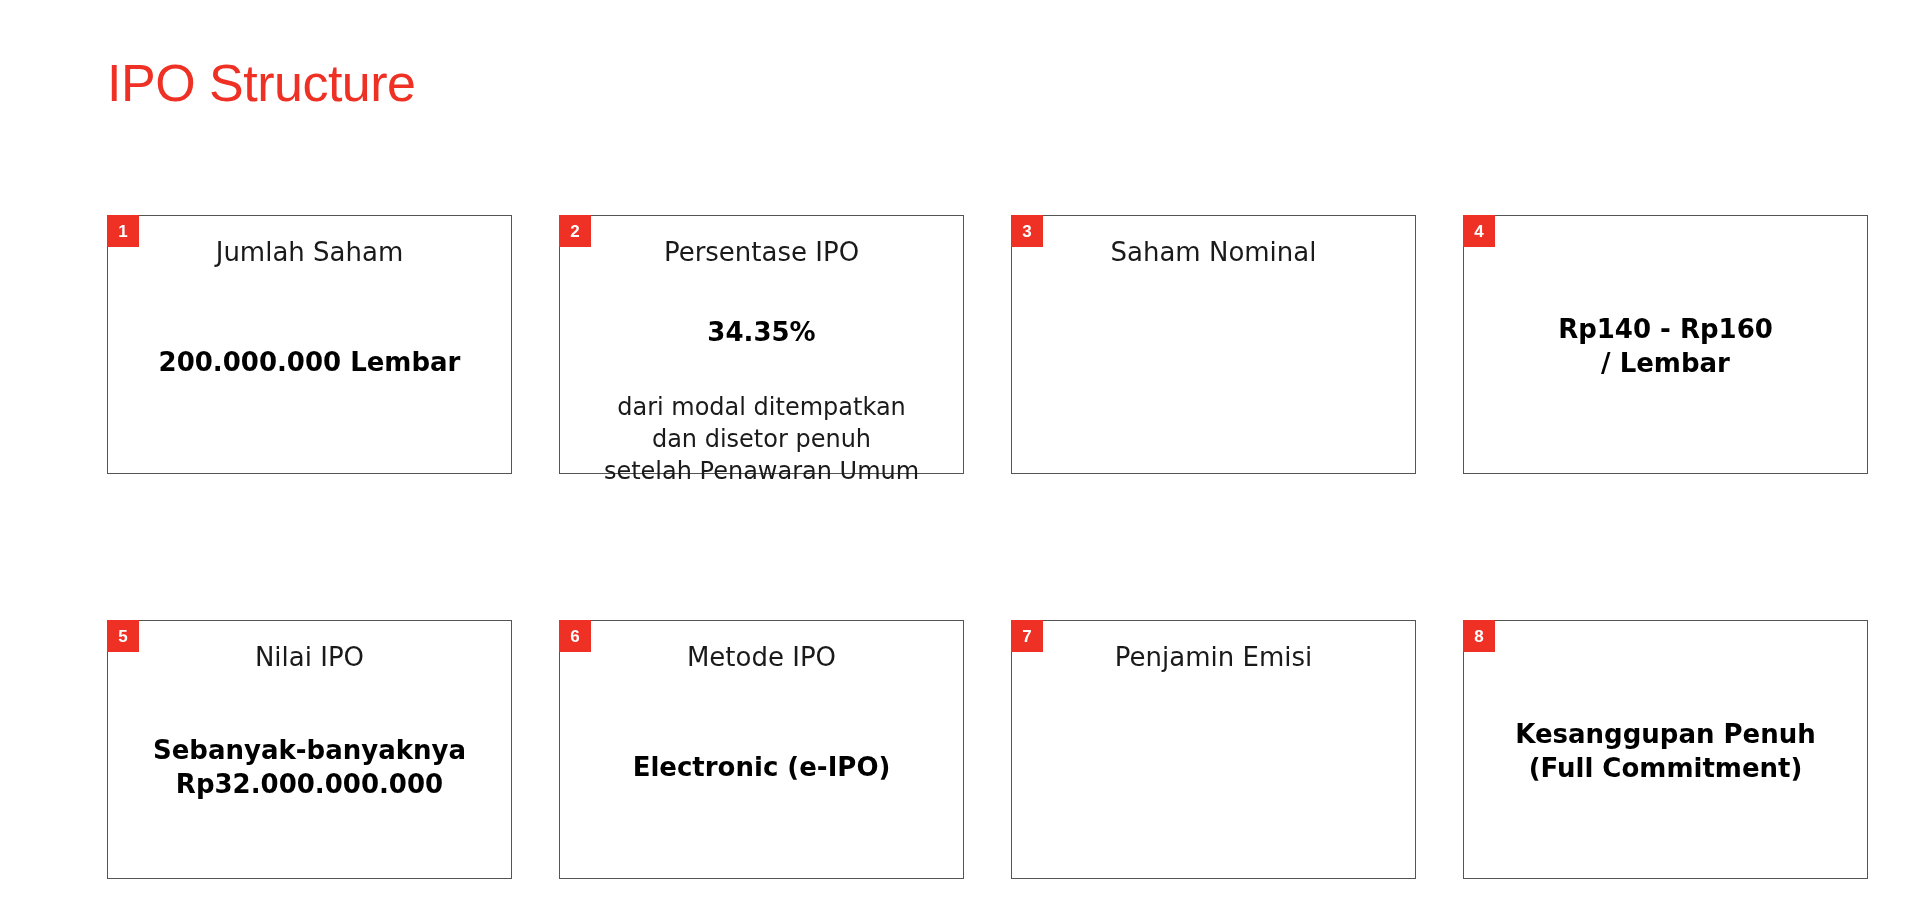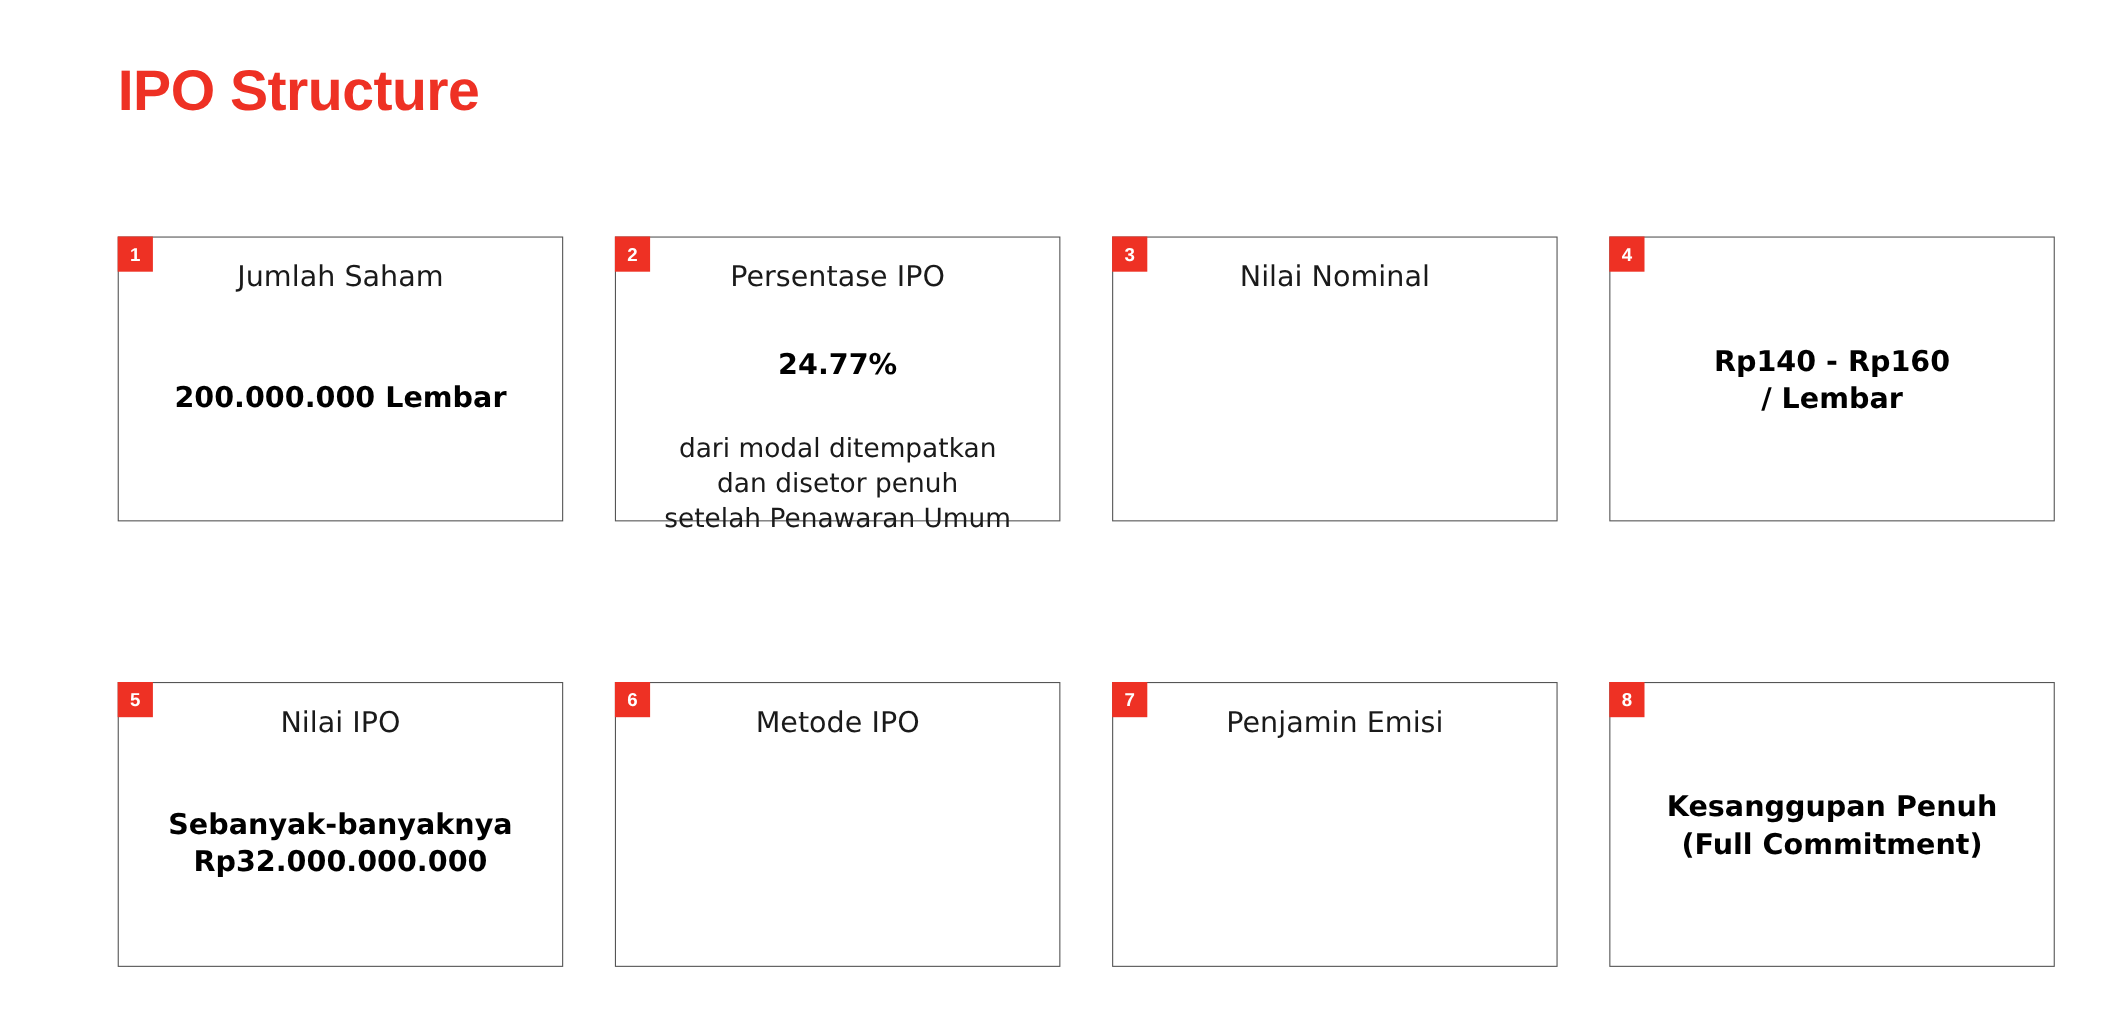--- a/index.html
+++ b/index.html
@@ -18,21 +18,21 @@
     width: 1920px;
     height: 917px;
     background: #ffffff;
   }
   .page-title {
     position: absolute;
     left: 107px;
     top: 55px;
     font-family: "Liberation Sans", sans-serif;
     font-size: 52px;
-    font-weight: bold;
+    font-weight: normal;
     color: #ee3124;
     letter-spacing: -0.5px;
     line-height: 1.1;
     white-space: nowrap;
   }
   .grid {
     position: absolute;
     left: 107px;
     top: 215px;
     width: 1774px;
@@ -141,31 +141,31 @@
           <div class="card-title">Jumlah Saham</div>
           <div class="card-value">200.000.000 Lembar</div>
 
         </div>
       </div>
 
       <div class="card stacked">
         <div class="card-badge">2</div>
         <div class="card-inner">
           <div class="card-title">Persentase IPO</div>
-          <div class="card-value">24.77%</div>
+          <div class="card-value">34.35%</div>
           <div class="card-sub">dari modal ditempatkan
 dan disetor penuh
 setelah Penawaran Umum</div>
         </div>
       </div>
 
       <div class="card">
         <div class="card-badge">3</div>
         <div class="card-inner">
-          <div class="card-title">Nilai Nominal</div>
+          <div class="card-title">Saham Nominal</div>
 
         </div>
       </div>
 
       <div class="card">
         <div class="card-badge">4</div>
         <div class="card-inner">
           <div class="card-value">Rp140 - Rp160
 / Lembar</div>
 
@@ -183,20 +183,21 @@
           <div class="card-value">Sebanyak-banyaknya
 Rp32.000.000.000</div>
 
         </div>
       </div>
 
       <div class="card">
         <div class="card-badge">6</div>
         <div class="card-inner">
           <div class="card-title">Metode IPO</div>
+          <div class="card-value">Electronic (e-IPO)</div>
 
         </div>
       </div>
 
       <div class="card">
         <div class="card-badge">7</div>
         <div class="card-inner">
           <div class="card-title">Penjamin Emisi</div>
 
         </div>

